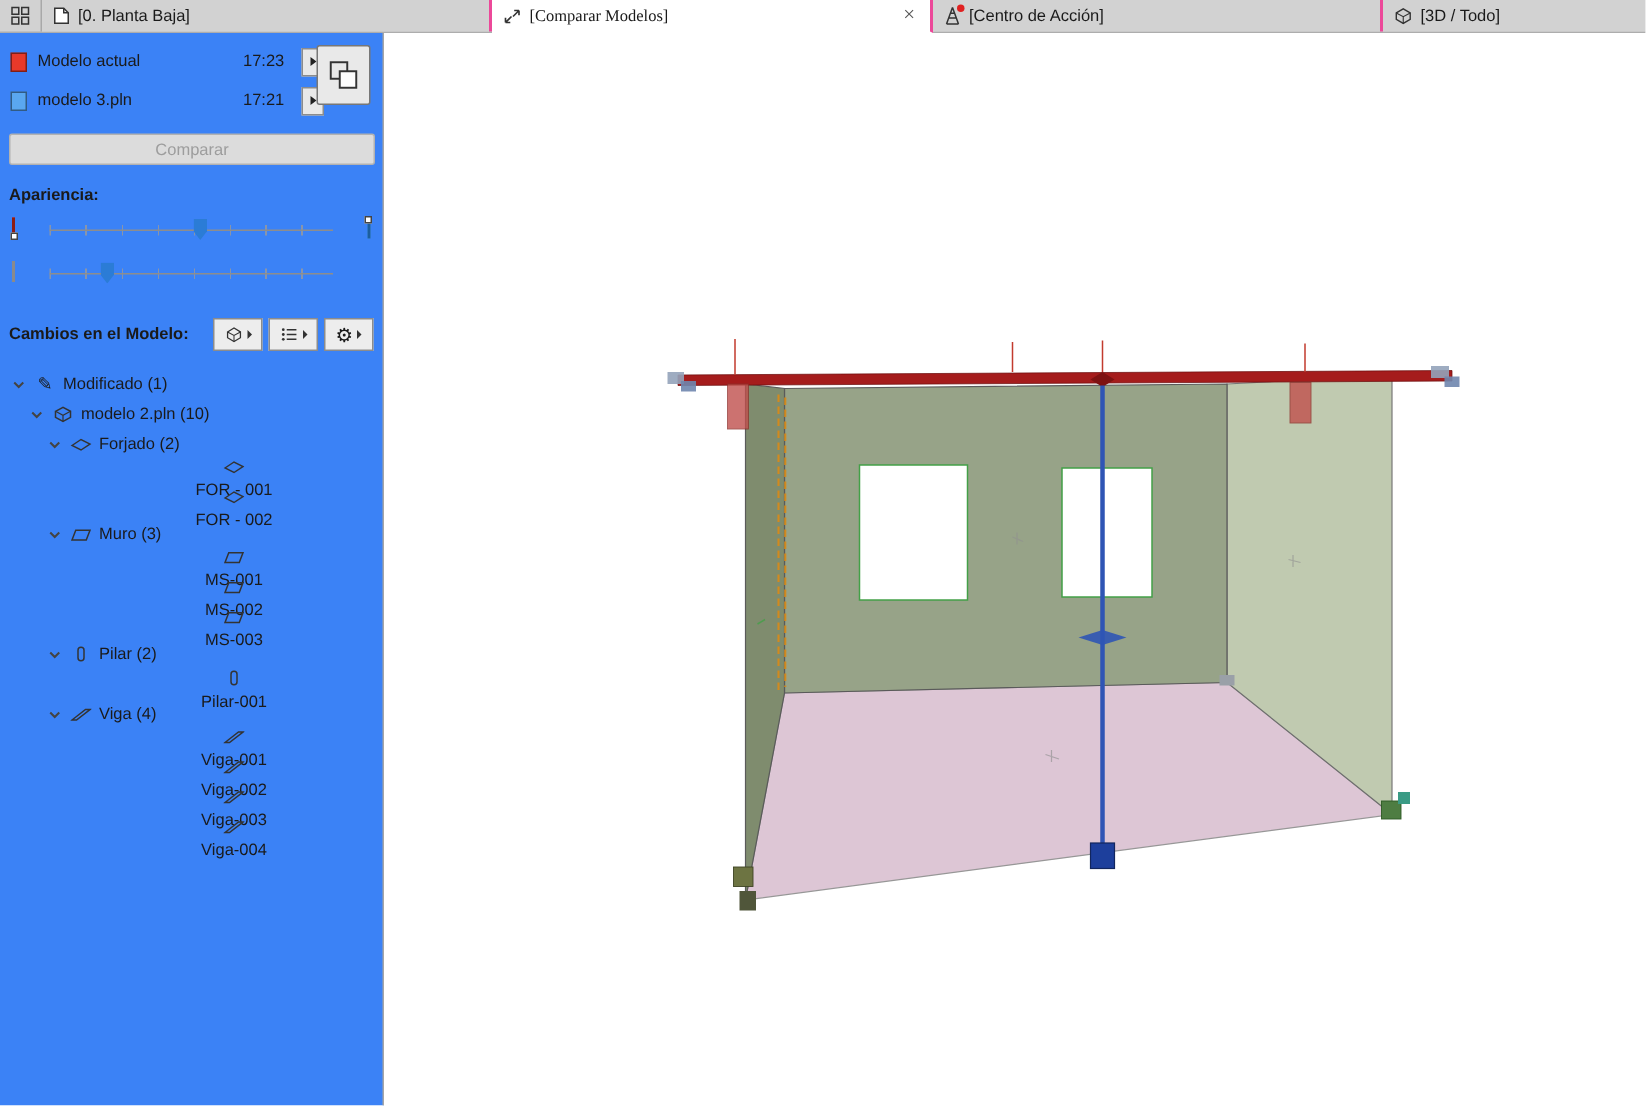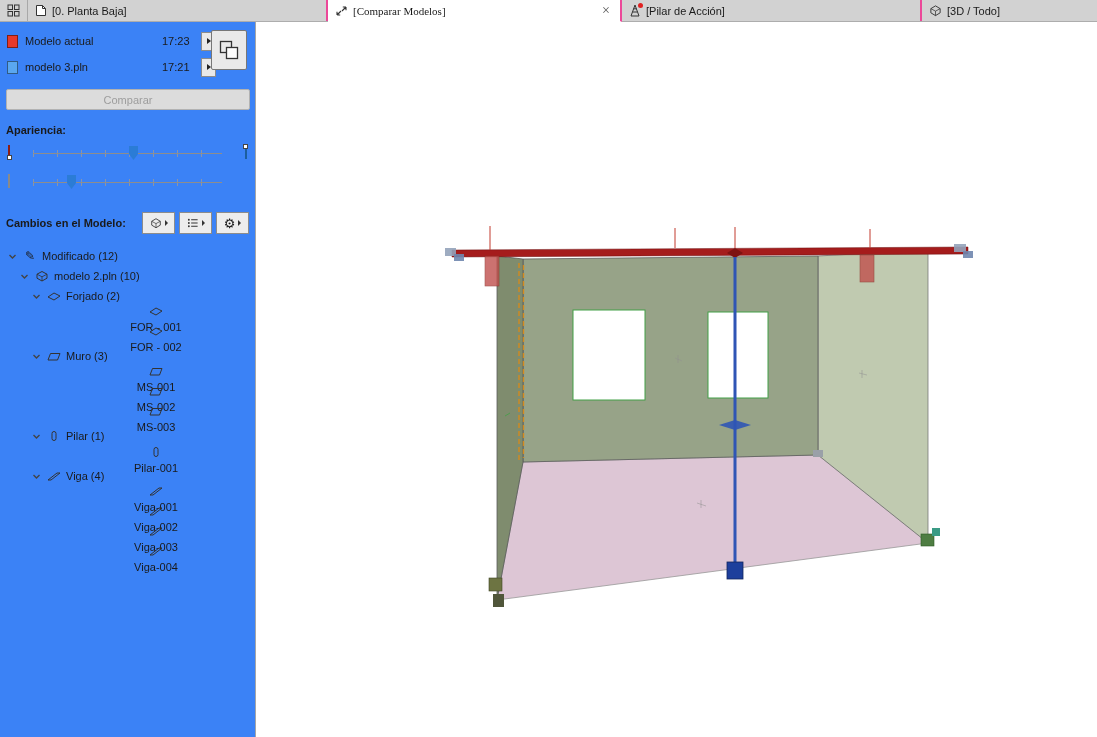--- a/index.html
+++ b/index.html
@@ -153,21 +153,21 @@
     <span class="tab-close">×</span>
   </div>
 
   <div class="tab tab-3">
     <span class="icon-wrap">
       <svg width="12" height="13" viewBox="0 0 12 13">
         <path d="M6 1 L10 12 M6 1 L2 12 M3.6 8 h4.8 M4.5 4.8 h3 M2 12 h8" stroke="#333" fill="none" stroke-width="1"></path>
       </svg>
       <span class="red-dot"></span>
     </span>
-    <span class="tab-label">[Pilar de Acción]</span>
+    <span class="tab-label">[Centro de Acción]</span>
   </div>
 
   <div class="tab tab-4">
     <span class="icon-wrap">
       <svg width="13" height="13" viewBox="0 0 14 13">
         <path d="M2 4.5 L7 1.5 L12 4.5 V9 L7 12 L2 9 Z" fill="none" stroke="#333"></path>
         <path d="M2 4.5 L7 7.2 L12 4.5 M7 7.2 V12" fill="none" stroke="#333" stroke-width="0.8"></path>
       </svg>
     </span>
     <span class="tab-label">[3D / Todo]</span>
@@ -251,21 +251,21 @@
 
   <div class="tree">
 
     <div class="tree-row lvl0">
       <span class="chev">
           <svg width="9" height="9" viewBox="0 0 9 9">
             <path d="M1.5 3 L4.5 6 L7.5 3" fill="none" stroke="#444" stroke-width="1.4"></path>
           </svg>
         </span>
       <span class="ticon pencil-glyph">✎</span>
-      <span>Modificado (12)</span>
+      <span>Modificado (1)</span>
     </div>
 
     <div class="tree-row lvl1">
       <span class="chev">
           <svg width="9" height="9" viewBox="0 0 9 9">
             <path d="M1.5 3 L4.5 6 L7.5 3" fill="none" stroke="#444" stroke-width="1.4"></path>
           </svg>
         </span>
       <span class="ticon">
           <svg width="14" height="12" viewBox="0 0 14 12">
@@ -348,21 +348,21 @@
       <span class="chev">
           <svg width="9" height="9" viewBox="0 0 9 9">
             <path d="M1.5 3 L4.5 6 L7.5 3" fill="none" stroke="#444" stroke-width="1.4"></path>
           </svg>
         </span>
       <span class="ticon">
           <svg width="14" height="12" viewBox="0 0 14 12">
             <rect x="5" y="1.5" width="4" height="9" rx="2" fill="none" stroke="#333"></rect>
           </svg>
         </span>
-      <span>Pilar (1)</span>
+      <span>Pilar (2)</span>
     </div>
     <div class="tree-row lvl3">
       <span class="ticon">
           <svg width="14" height="12" viewBox="0 0 14 12">
             <rect x="5" y="1.5" width="4" height="9" rx="2" fill="none" stroke="#333"></rect>
           </svg>
         </span>
       <span>Pilar-001</span>
     </div>
 

